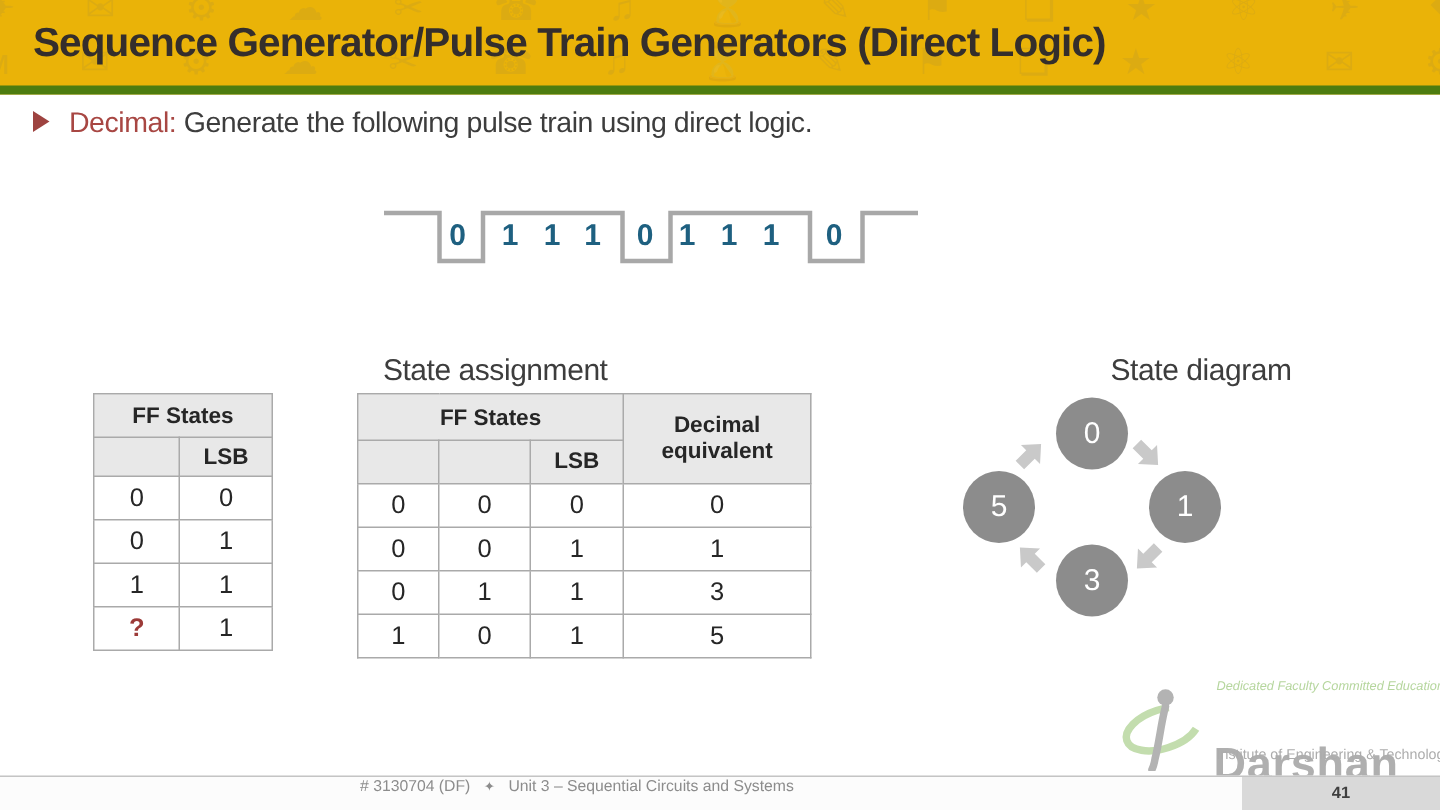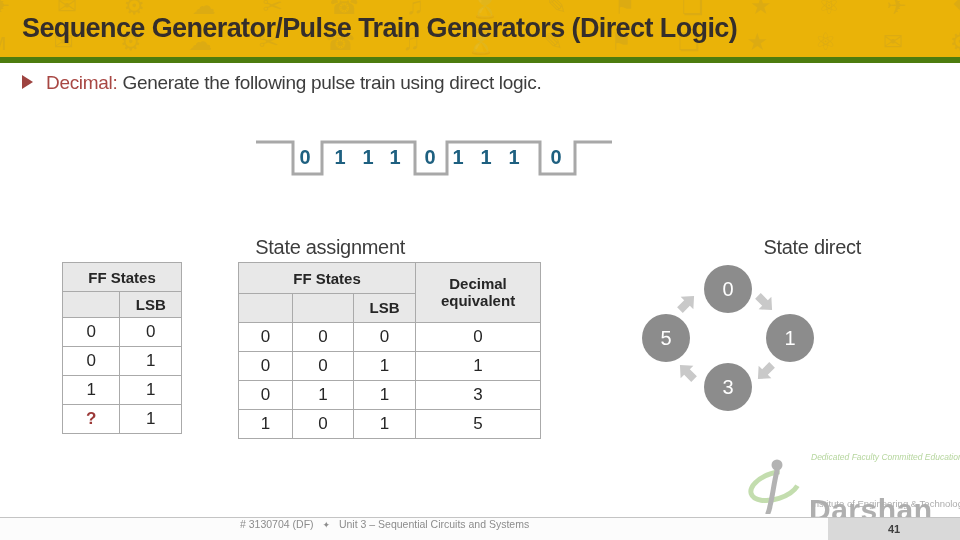--- a/index.html
+++ b/index.html
@@ -94,21 +94,21 @@
     <span class="wave-digit" style="left:108px">1</span>
     <span class="wave-digit" style="left:135px">1</span>
     <span class="wave-digit" style="left:170px">0</span>
     <span class="wave-digit" style="left:198px">1</span>
     <span class="wave-digit" style="left:226px">1</span>
     <span class="wave-digit" style="left:254px">1</span>
     <span class="wave-digit" style="left:296px">0</span>
   </div>
 
   <div class="heading heading-left">State assignment</div>
-  <div class="heading heading-right">State direct</div>
+  <div class="heading heading-right">State diagram</div>
 
   <table class="st tbl-small">
     <colgroup>
         <col style="width:57px">
         <col style="width:61px">
       </colgroup>
     <tbody>
         <tr class="r1">
           <th colspan="2">FF States</th>
         </tr>

